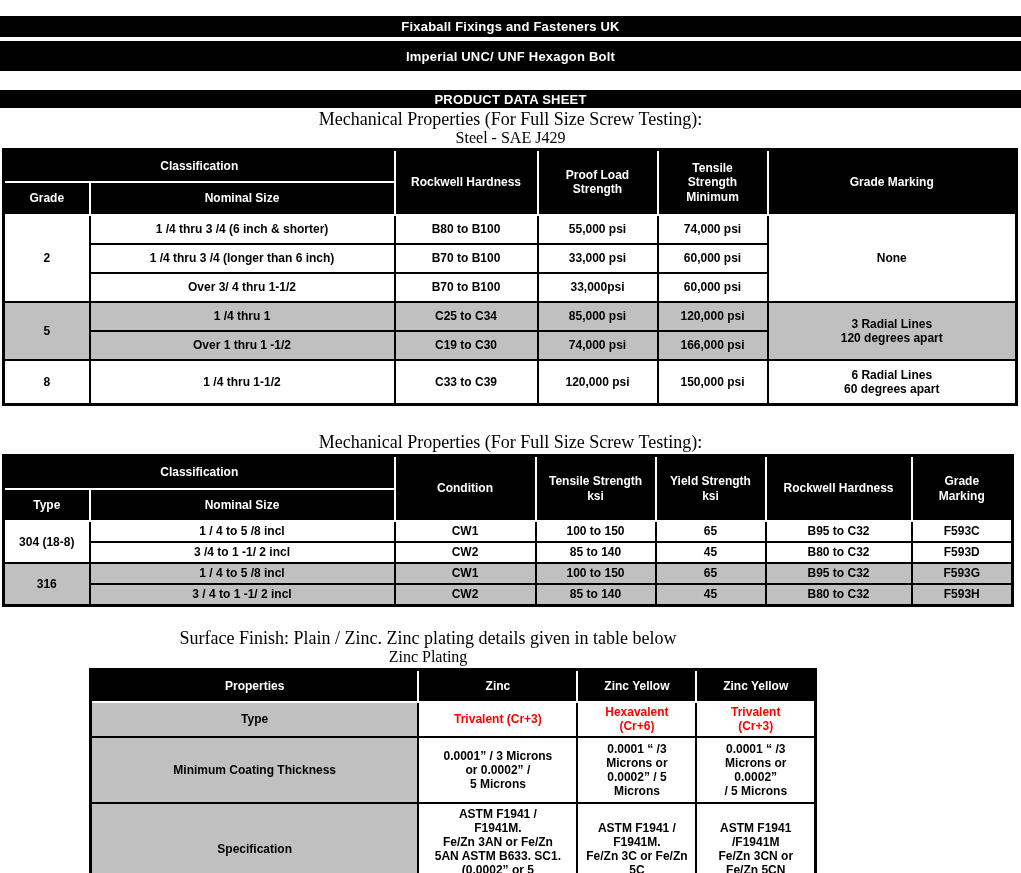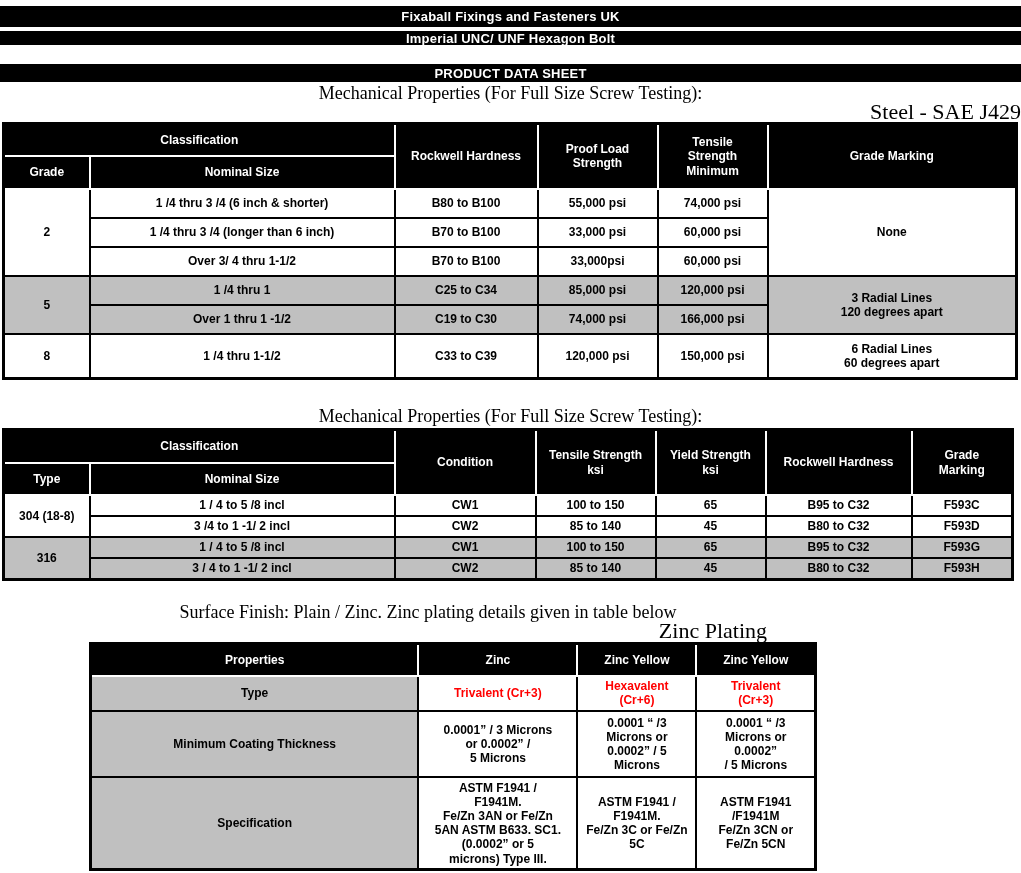--- a/index.html
+++ b/index.html
@@ -1,26 +1,26 @@
 <!DOCTYPE html>
 <html><head>
 <meta charset="utf-8">
 <style>
   html,body{margin:0;padding:0;background:#ffffff;}
   body{width:1021px;height:873px;font-family:"Liberation Sans",sans-serif;}
 
   .bar{background:#000000;color:#ffffff;display:flex;align-items:center;justify-content:center;
        font-weight:bold;font-size:13px;letter-spacing:.2px;}
-  .bar1{margin-top:6px;height:21px;}
-  .bar2{margin-top:4px;height:14px;}
+  .bar1{margin-top:16px;height:21px;}
+  .bar2{margin-top:4px;height:30px;}
   .bar3{margin-top:19px;height:18px;}
 
   .serif-title{font-family:"Liberation Serif",serif;font-size:18px;text-align:center;
                line-height:20px;color:#000;}
-  .serif-sub{font-family:"Liberation Serif",serif;font-size:22px;text-align:right;
+  .serif-sub{font-family:"Liberation Serif",serif;font-size:16px;text-align:center;
              line-height:18px;color:#000;}
 
   table{border-collapse:collapse;table-layout:fixed;border:3px solid #000;}
   th{background:#000000;color:#ffffff;border:2px solid #ffffff;text-align:center;
      vertical-align:middle;font-weight:bold;white-space:pre-line;padding:8px 2px;line-height:1.2;}
   td{border:2px solid #000000;text-align:center;vertical-align:middle;font-weight:bold;
      white-space:pre-line;padding:0 2px;color:#000;line-height:1.18;}
 
   .t1{margin:1px 0 0 2px;font-size:12px;}
   .t1 thead tr.h1{height:30px;}

